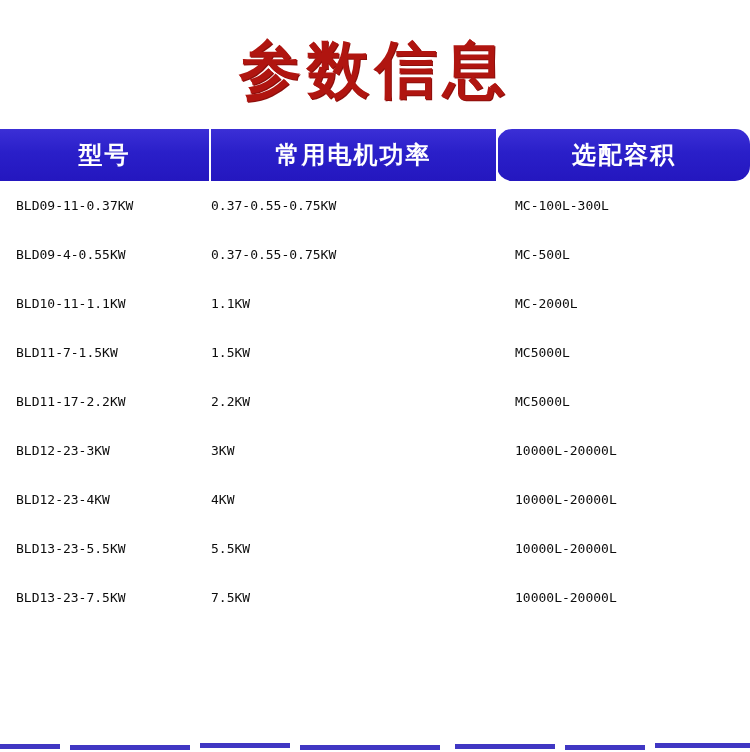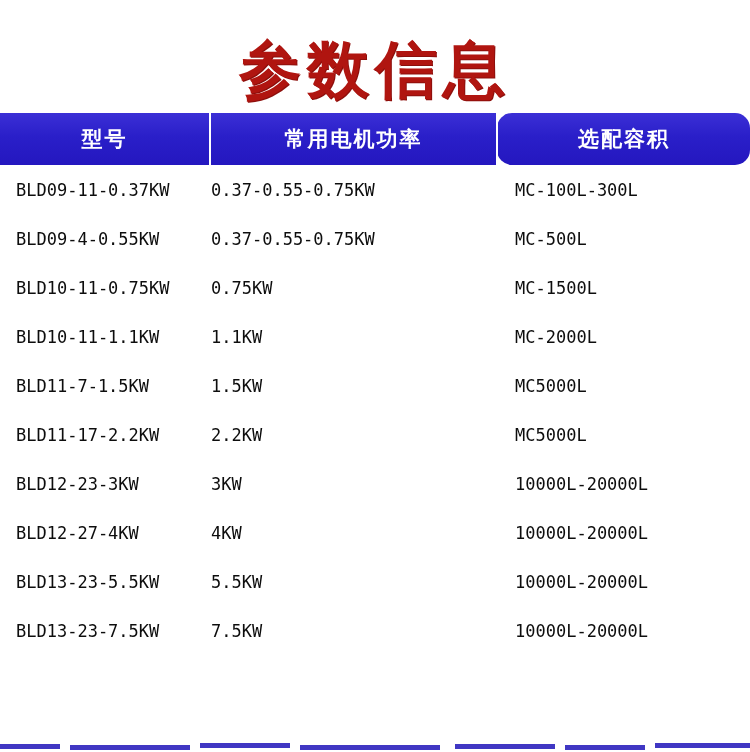--- a/index.html
+++ b/index.html
@@ -20,51 +20,51 @@
     box-sizing: border-box;
   }
   .title {
     text-align: center;
     font-family: "DejaVu Serif", serif;
     font-weight: bold;
     font-size: 62px;
     letter-spacing: 6px;
     color: #b01510;
     padding-top: 34px;
-    padding-bottom: 8px;
+    padding-bottom: 24px;
     line-height: 1.15;
     text-shadow: 1px 1px 0 #8c0f0c;
   }
   table.param-table {
     width: 750px;
     border-collapse: collapse;
     table-layout: fixed;
   }
   table.param-table col.c1 { width: 210px; }
   table.param-table col.c2 { width: 287px; }
   table.param-table col.c3 { width: 253px; }
 
   thead th {
     background: linear-gradient(to bottom, #3b2fd6 0%, #2a1fc9 45%, #2417bf 100%);
     color: #ffffff;
     font-family: "DejaVu Sans", sans-serif;
     font-weight: bold;
-    font-size: 21px;
+    font-size: 24px;
     letter-spacing: 2px;
     height: 50px;
     text-align: center;
     border-right: 2px solid #ffffff;
     vertical-align: middle;
   }
   thead th:last-child { border-right: none; border-radius: 15px; }
 
   tbody td {
     height: 47px;
     font-family: "DejaVu Sans Mono", monospace;
-    font-size: 17px;
+    font-size: 13px;
     color: #0d0d0d;
     vertical-align: middle;
     letter-spacing: 0px;
   }
   tbody td.model {
     text-align: left;
     padding-left: 16px;
   }
   tbody td.power {
     text-align: left;
@@ -113,46 +113,41 @@
         <td class="model">BLD09-11-0.37KW</td>
         <td class="power">0.37-0.55-0.75KW</td>
         <td class="volume">MC-100L-300L</td>
       </tr>
       <tr>
         <td class="model">BLD09-4-0.55KW</td>
         <td class="power">0.37-0.55-0.75KW</td>
         <td class="volume">MC-500L</td>
       </tr>
       <tr>
-        <td class="model">BLD10-11-0.75KW</td>
-        <td class="power">0.75KW</td>
-        <td class="volume">MC-1500L</td>
-      </tr>
-      <tr>
         <td class="model">BLD10-11-1.1KW</td>
         <td class="power">1.1KW</td>
         <td class="volume">MC-2000L</td>
       </tr>
       <tr>
         <td class="model">BLD11-7-1.5KW</td>
         <td class="power">1.5KW</td>
         <td class="volume">MC5000L</td>
       </tr>
       <tr>
         <td class="model">BLD11-17-2.2KW</td>
         <td class="power">2.2KW</td>
         <td class="volume">MC5000L</td>
       </tr>
       <tr>
         <td class="model">BLD12-23-3KW</td>
         <td class="power">3KW</td>
         <td class="volume">10000L-20000L</td>
       </tr>
       <tr>
-        <td class="model">BLD12-27-4KW</td>
+        <td class="model">BLD12-23-4KW</td>
         <td class="power">4KW</td>
         <td class="volume">10000L-20000L</td>
       </tr>
       <tr>
         <td class="model">BLD13-23-5.5KW</td>
         <td class="power">5.5KW</td>
         <td class="volume">10000L-20000L</td>
       </tr>
       <tr>
         <td class="model">BLD13-23-7.5KW</td>

